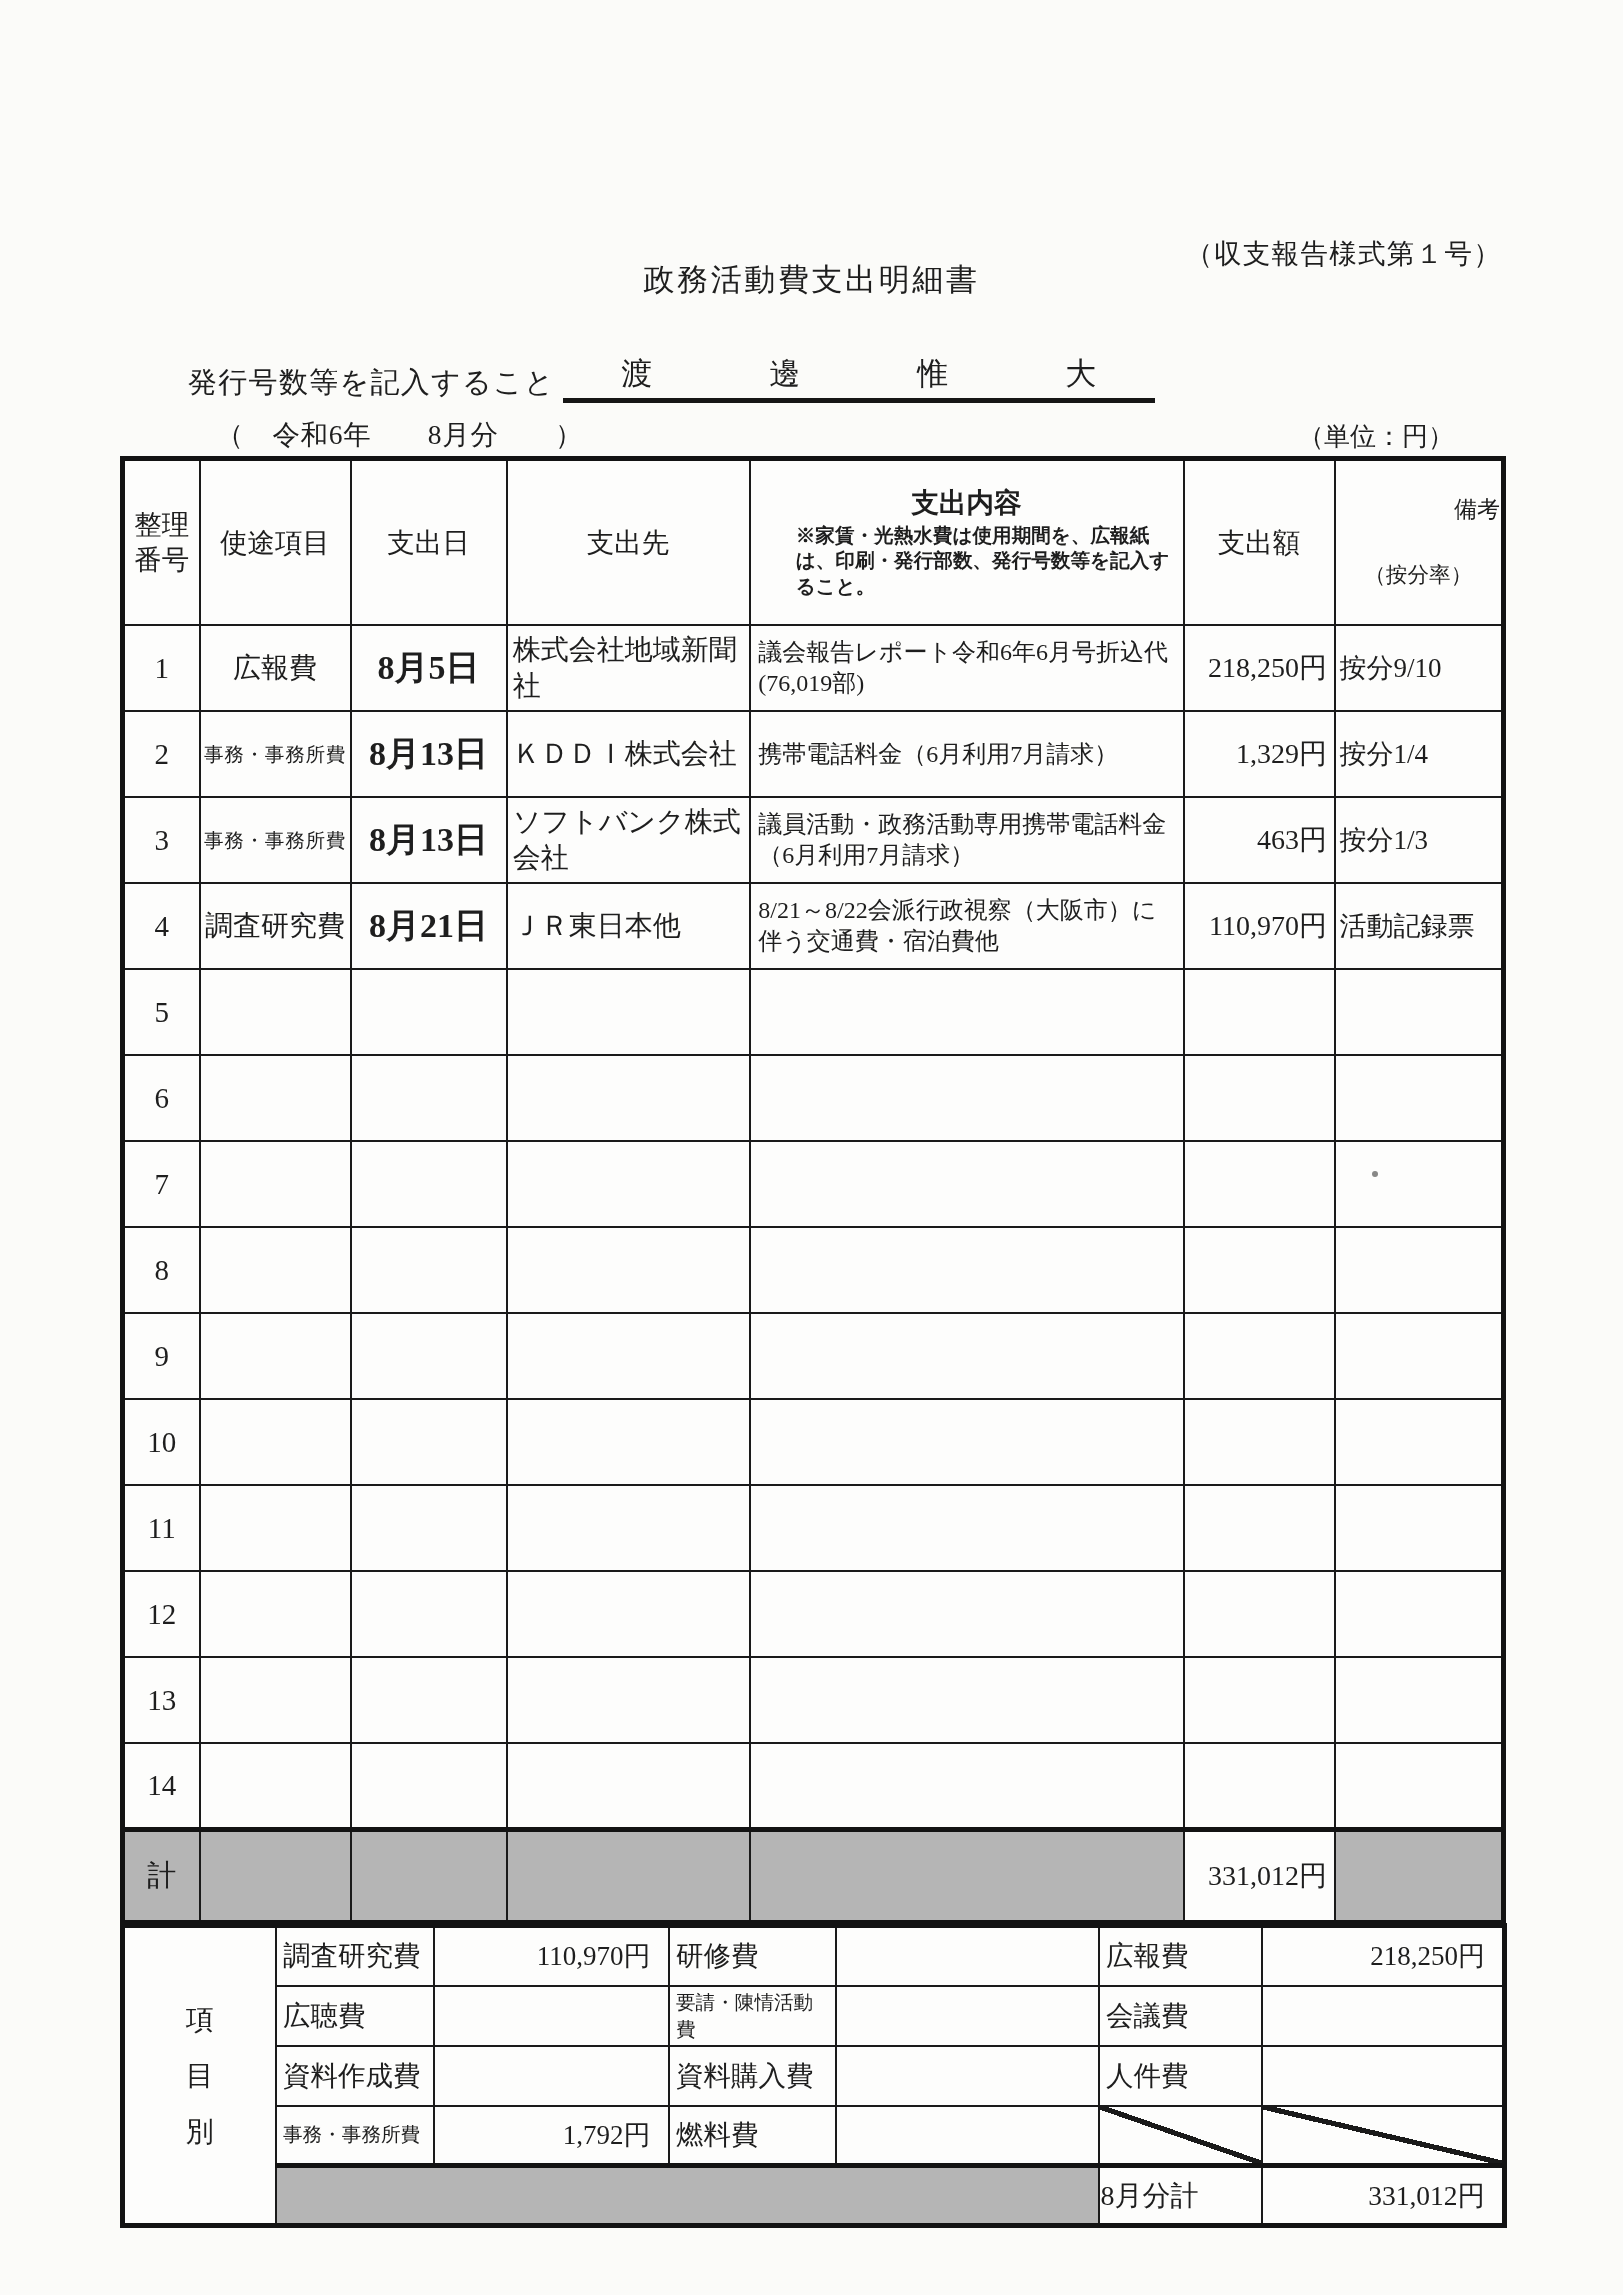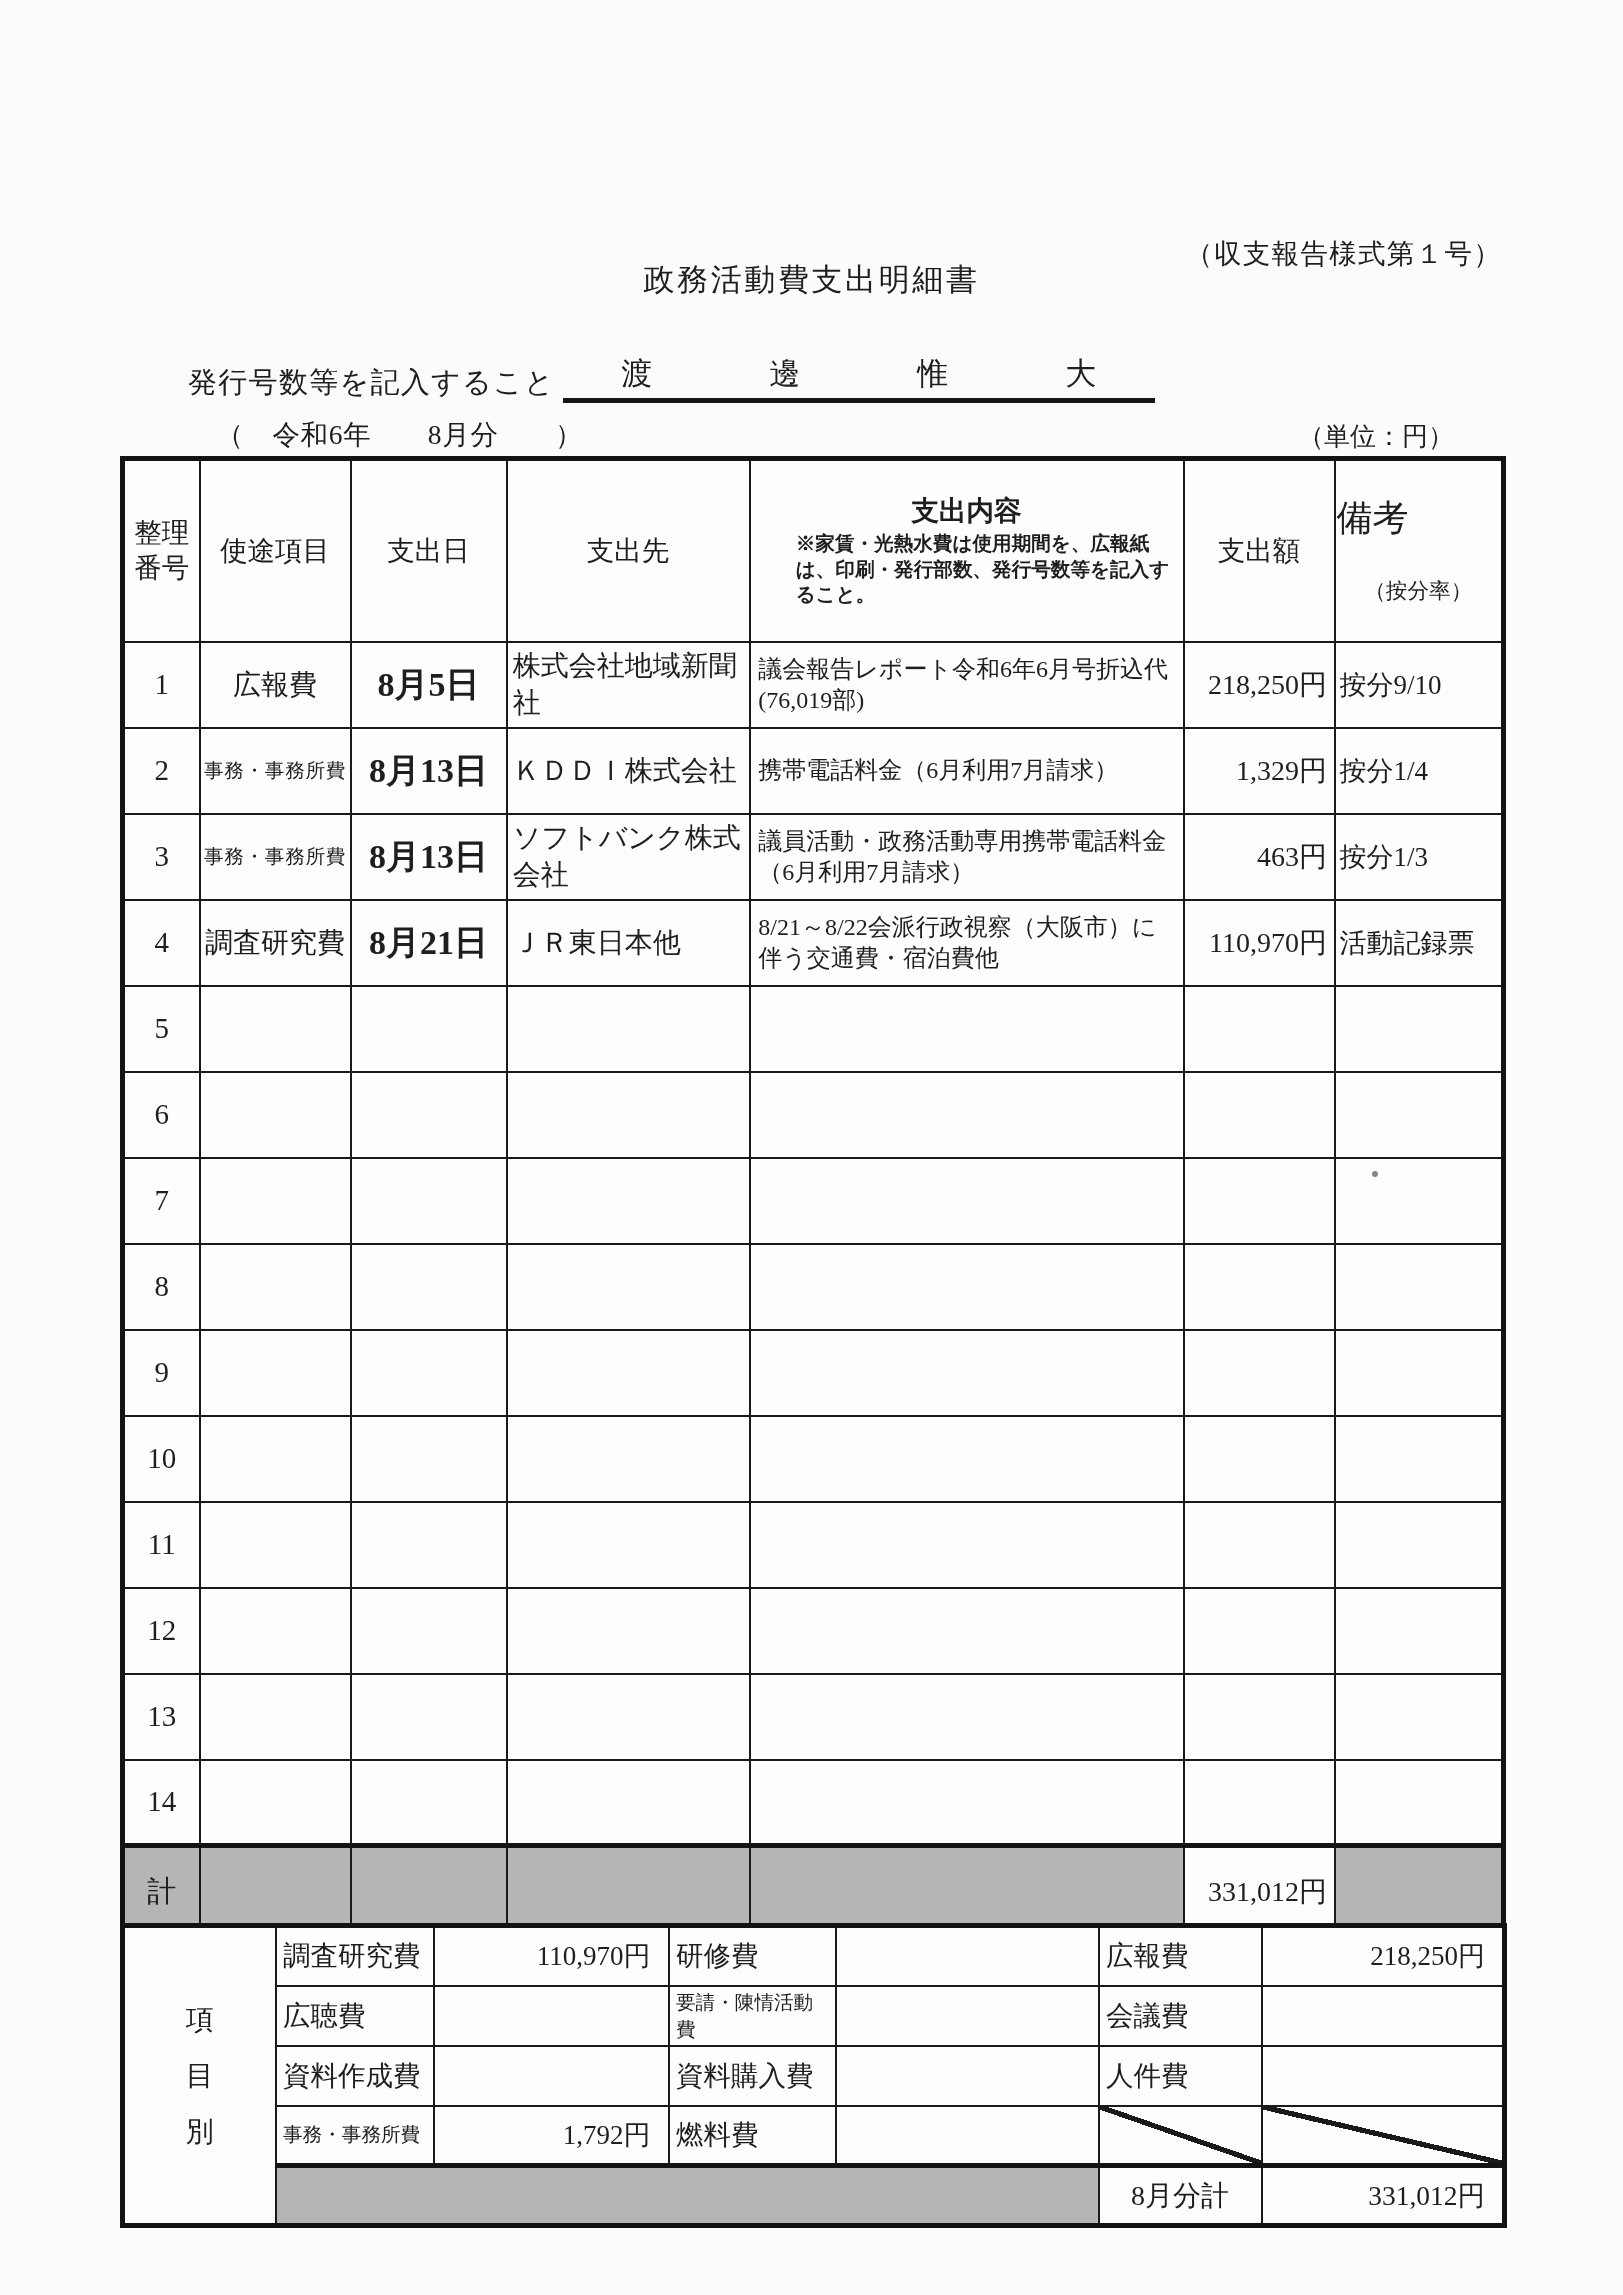--- a/index.html
+++ b/index.html
@@ -32,21 +32,21 @@
   td,th{border:2.6px solid #1a1a1a;overflow:hidden;font-weight:normal;}
 
   
   .main-table{top:456px;left:120px;width:1381px;border:5.2px solid #131313;}
   .main-table thead tr{height:135px;}
   .main-table tbody tr{height:86px;}
   .h-cell{text-align:center;font-size:27.5px;white-space:pre-line;line-height:1.25;vertical-align:middle;}
   .h-detail{vertical-align:middle;padding:3.9px 9.2px;font-weight:bold;}
   .h-detail .dt{display:block;text-align:center;font-size:27.5px;margin-bottom:1.3px;}
   .h-detail .dn{display:block;text-align:left;font-size:19.6px;line-height:1.32;margin-left:36px;}
-  .h-remarks .rt{display:block;text-align:left;font-size:36px;}
+  .h-remarks .rt{display:block;text-align:right;font-size:23px;margin-left:21px;}
   .h-remarks .rs{display:block;text-align:center;font-size:21.6px;margin-top:2.6px;}
 
   .c-no{text-align:center;font-size:29px;vertical-align:middle;}
   .c-item{text-align:center;font-size:28px;vertical-align:middle;padding:0 2.6px;}
   .c-item.small{font-size:19.6px;letter-spacing:0.7px;}
   .c-date{text-align:center;font-size:34px;vertical-align:middle;font-weight:bold;}
   .c-payee{text-align:left;font-size:28px;vertical-align:middle;padding:1.3px 5.2px;line-height:1.3;}
   .c-detail{text-align:left;font-size:24px;vertical-align:middle;padding:2.6px 7.8px;line-height:1.3;margin-top:32px;}
   .c-amount{text-align:right;font-size:28px;vertical-align:middle;padding:0 6.5px;}
   .c-remarks{text-align:left;font-size:27px;vertical-align:middle;padding:0 3.9px;}
@@ -62,21 +62,21 @@
   .s-label{text-align:left;vertical-align:middle;font-size:27.5px;padding:0 6.5px;}
   .s-label.small{font-size:19.6px;}
   .s-amount{text-align:right;vertical-align:middle;font-size:27px;padding:0 17px 0 3.9px;}
   .diag{
     background-image:linear-gradient(to right top,
       transparent calc(50% - 2.6px),
       #1a1a1a calc(50% - 2.6px),
       #1a1a1a calc(50% + 2.6px),
       transparent calc(50% + 2.6px));
   }
-  .s-total-label{text-align:center;vertical-align:middle;font-size:28px;border-top:5.2px solid #131313;}
+  .s-total-label{vertical-align:middle;font-size:28px;border-top:5.2px solid #131313;}
   .s-total-amount{text-align:right;vertical-align:middle;font-size:27.5px;padding:0 17px 0 3.9px;border-top:5.2px solid #131313;}
   .s-shade-span{border-top:5.2px solid #131313;}
 
   
   .speck{top:1171px;left:1372px;width:5.9px;height:5.9px;background:#555;border-radius:50%;opacity:.7;}
 </style>
 </head>
 <body>
 
 <div class="abs form-number">（収支報告様式第１号）</div>

